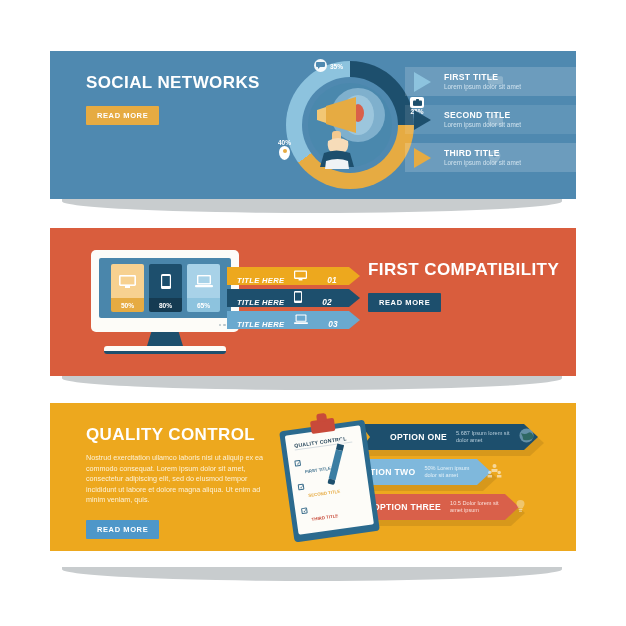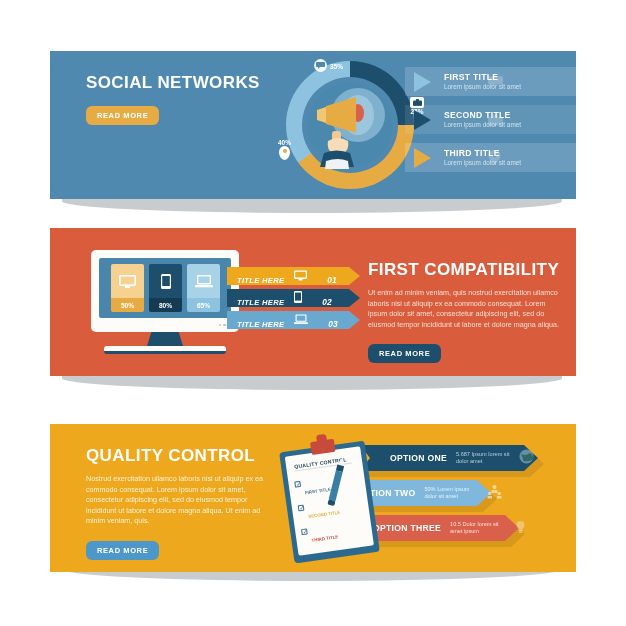--- a/index.html
+++ b/index.html
@@ -19,21 +19,21 @@
   }
   .banner-shadow {
     position: absolute;
     left: 62px; width: 500px; height: 14px;
     background: #c8ccce;
     border-radius: 0 0 60% 60% / 0 0 100% 100%;
     z-index: 0;
   }
   .banner-1 { top: 51px;  background: #4f89b0; }
   .banner-2 { top: 228px; background: #d95d3d; }
-  .banner-3 { top: 424px; background: #eda81e; }
+  .banner-3 { top: 403px; background: #eda81e; }
 
   .sh-1 { top: 199px; }
   .sh-2 { top: 376px; }
   .sh-3 { top: 567px; }
 
   
   .txtcol { position: absolute; }
   .b-title {
     font-weight: bold;
     color: #ffffff;
@@ -51,21 +51,21 @@
   .b-body.on-red { color: #f6ddd4; }
   .b-body.on-yellow { color: #fdf1d6; }
 
   .readmore {
     display: inline-block;
     font-size: 7.5px;
     font-weight: bold;
     letter-spacing: .6px;
     color: #ffffff;
     padding: 5px 11px 5px 11px;
-    border-radius: 6px;
+    border-radius: 1px;
   }
   .rm-gold { background: #e6ab42; }
   .rm-navy { background: #1d4f6d; }
   .rm-blue { background: #4e97c9; }
 
   
   .donut-wrap { position: absolute; left: 236px; top: 10px; width: 128px; height: 128px; }
   .donut {
     position: absolute; inset: 0;
     border-radius: 50%;
@@ -446,21 +446,20 @@
             <rect x="2" y="0" width="14" height="9.5" rx="1" fill="#fff"></rect>
             <rect x="3.4" y="1.4" width="11.2" height="6.7" fill="#6aa9cf"></rect>
             <rect x="0" y="10" width="18" height="2.2" rx="1" fill="#fff"></rect>
           </svg>
       </div>
       <div class="th-num">03</div>
     </div>
 
     <div class="txtcol" style="left:318px; top:32px;">
       <div class="b-title">FIRST COMPATIBILITY</div>
-      <div class="b-body on-red" style="margin-top:9px; width:196px;">Ut enim ad minim veniam, quis nostrud exercitation ullamco laboris nisi ut aliquip ex ea commodo consequat. Lorem ipsum dolor sit amet, consectetur adipiscing elit, sed do eiusmod tempor incididunt ut labore et dolore magna aliqua.</div>
       <div class="readmore rm-navy" style="margin-top:14px;">READ MORE</div>
     </div>
   </div>
 
   <div class="banner-shadow sh-3"></div>
   <div class="banner banner-3">
 
     <div class="txtcol" style="left:36px; top:22px;">
       <div class="b-title">QUALITY CONTROL</div>
       <div class="b-body on-yellow" style="margin-top:9px;">Nostrud exercitation ullamco laboris nisi ut aliquip ex ea commodo consequat. Lorem ipsum dolor sit amet, consectetur adipiscing elit, sed do eiusmod tempor incididunt ut labore et dolore magna aliqua. Ut enim ad minim veniam, quis.</div>

